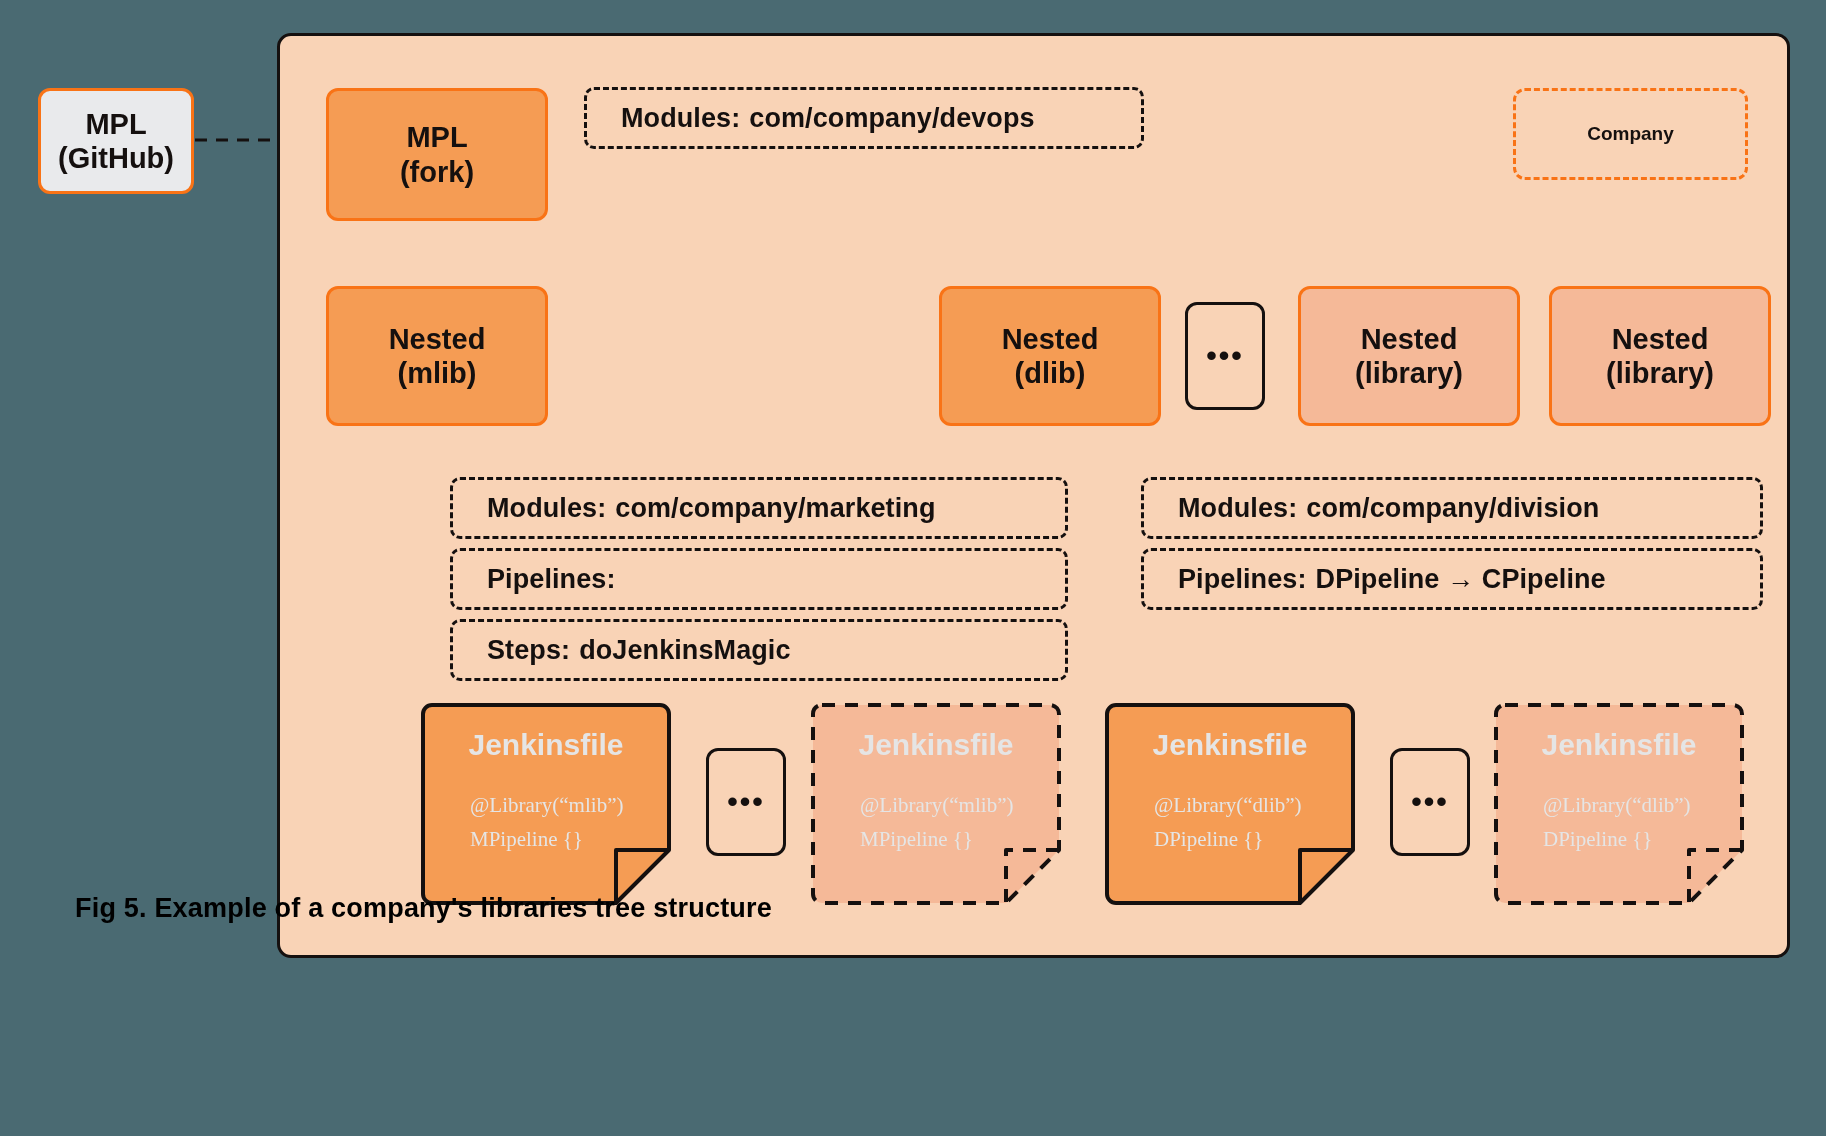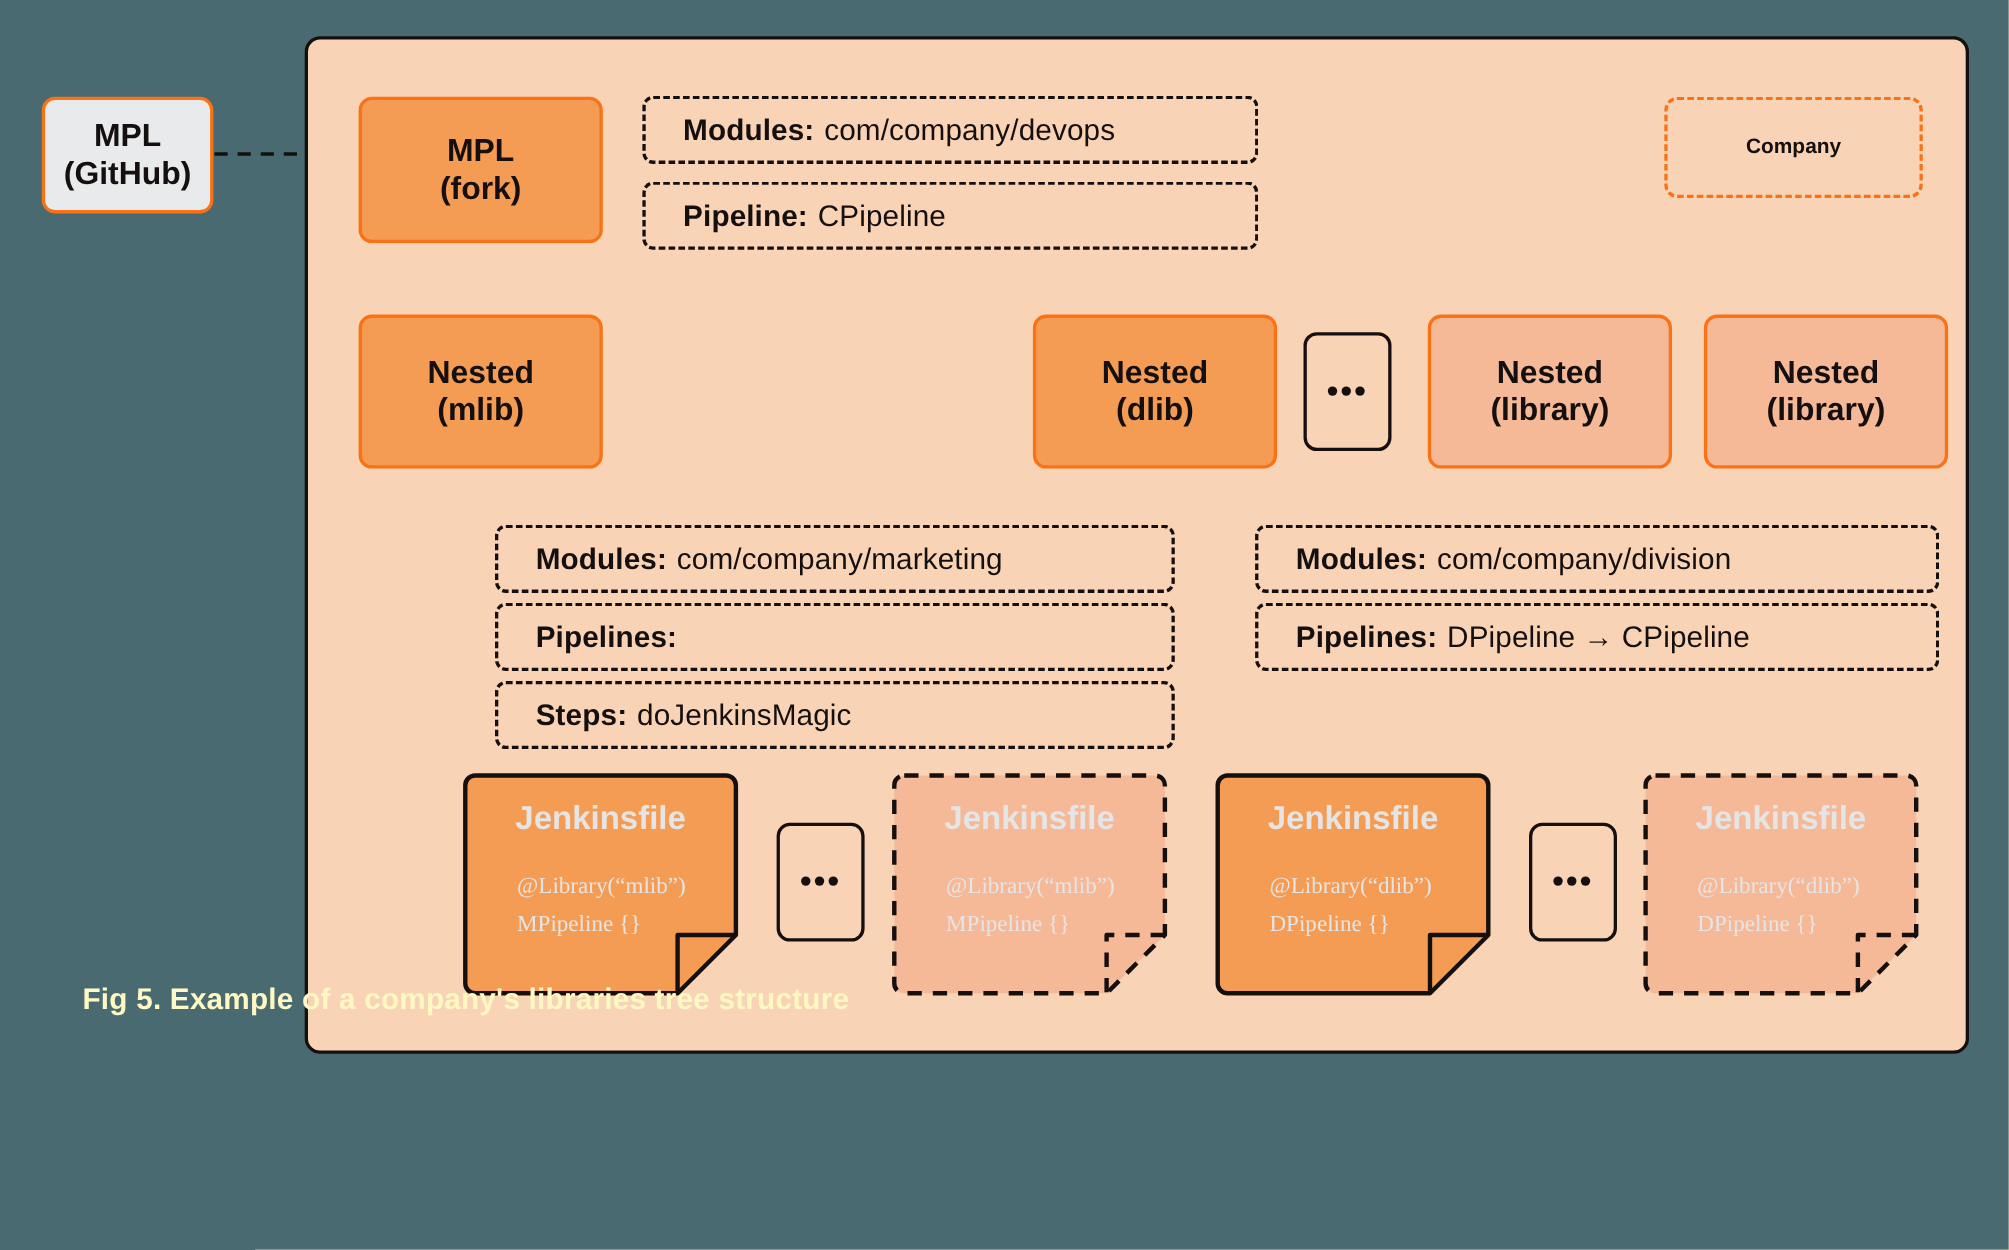--- a/index.html
+++ b/index.html
@@ -49,21 +49,21 @@
     border:3px dashed #15100f;
     border-radius:10px;
     display:flex;
     align-items:center;
     font-size:27px;
     color:#15100f;
     padding-left:34px;
     letter-spacing:.1px;
   }
   .detail .k{font-weight:bold;}
-  .detail .v{font-weight:normal;margin-left:9px;}
+  .detail .v{font-weight:bold;margin-left:9px;}
 
   
   .note{
     position:absolute;
     box-sizing:border-box;
     color:#e5e5e5;
   }
   .note .shape{position:absolute;inset:0;}
   .note .title{
     position:absolute;left:0;right:0;top:26px;
@@ -83,21 +83,21 @@
     border:3px solid #15100f;border-radius:12px;
     background:#f9d3b6;
     display:flex;align-items:center;justify-content:center;
     font-size:30px;font-weight:bold;color:#15100f;
     letter-spacing:2px;
   }
 
   
   #caption{
     position:absolute;left:75px;top:893px;
-    font-size:27px;font-weight:bold;color:#fef9c3;
+    font-size:27px;font-weight:bold;color:#000000;
     letter-spacing:.2px;
   }
   #caption.cap-pos{top:893px;}
 
   svg#wires{position:absolute;left:0;top:0;width:1826px;height:1136px;pointer-events:none;}
 </style>
 </head>
 <body>
 
 <div id="stage">
@@ -143,24 +143,20 @@
 
   <div class="box dashdot" style="left:1513px;top:88px;width:235px;height:92px;font-size:19px;border-width:3px;">Company</div>
 
   <div class="box solid-dark" style="left:326px;top:88px;width:222px;height:133px;font-size:29px;">MPL
 (fork)</div>
 
   <div class="detail" style="left:584px;top:87px;width:560px;height:62px;">
     <span class="k">Modules:</span>
     <span class="v">com/company/devops</span>
   </div>
-  <div class="detail" style="left:584px;top:165px;width:560px;height:62px;">
-    <span class="k">Pipeline:</span>
-    <span class="v">CPipeline</span>
-  </div>
 
   <div class="box solid-dark" style="left:326px;top:286px;width:222px;height:140px;font-size:29px;">Nested
 (mlib)</div>
 
   <div class="box solid-dark" style="left:939px;top:286px;width:222px;height:140px;font-size:29px;">Nested
 (dlib)</div>
 
   <div class="chip" style="left:1185px;top:302px;width:80px;height:108px;">•••</div>
 
   <div class="box solid-light" style="left:1298px;top:286px;width:222px;height:140px;font-size:29px;">Nested

